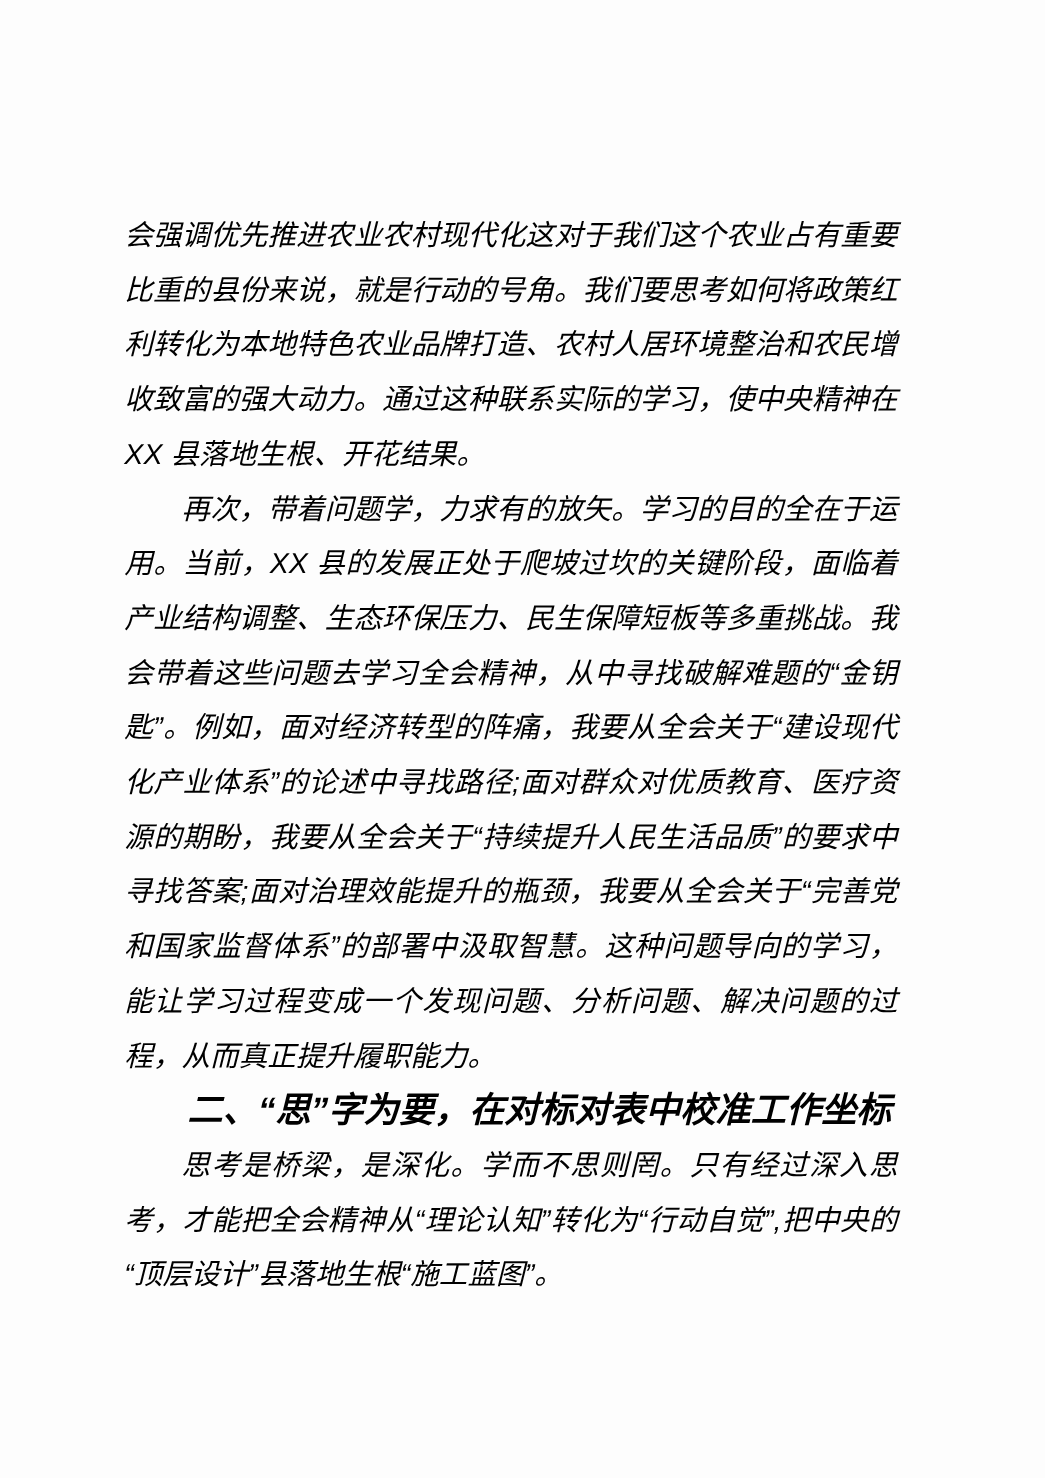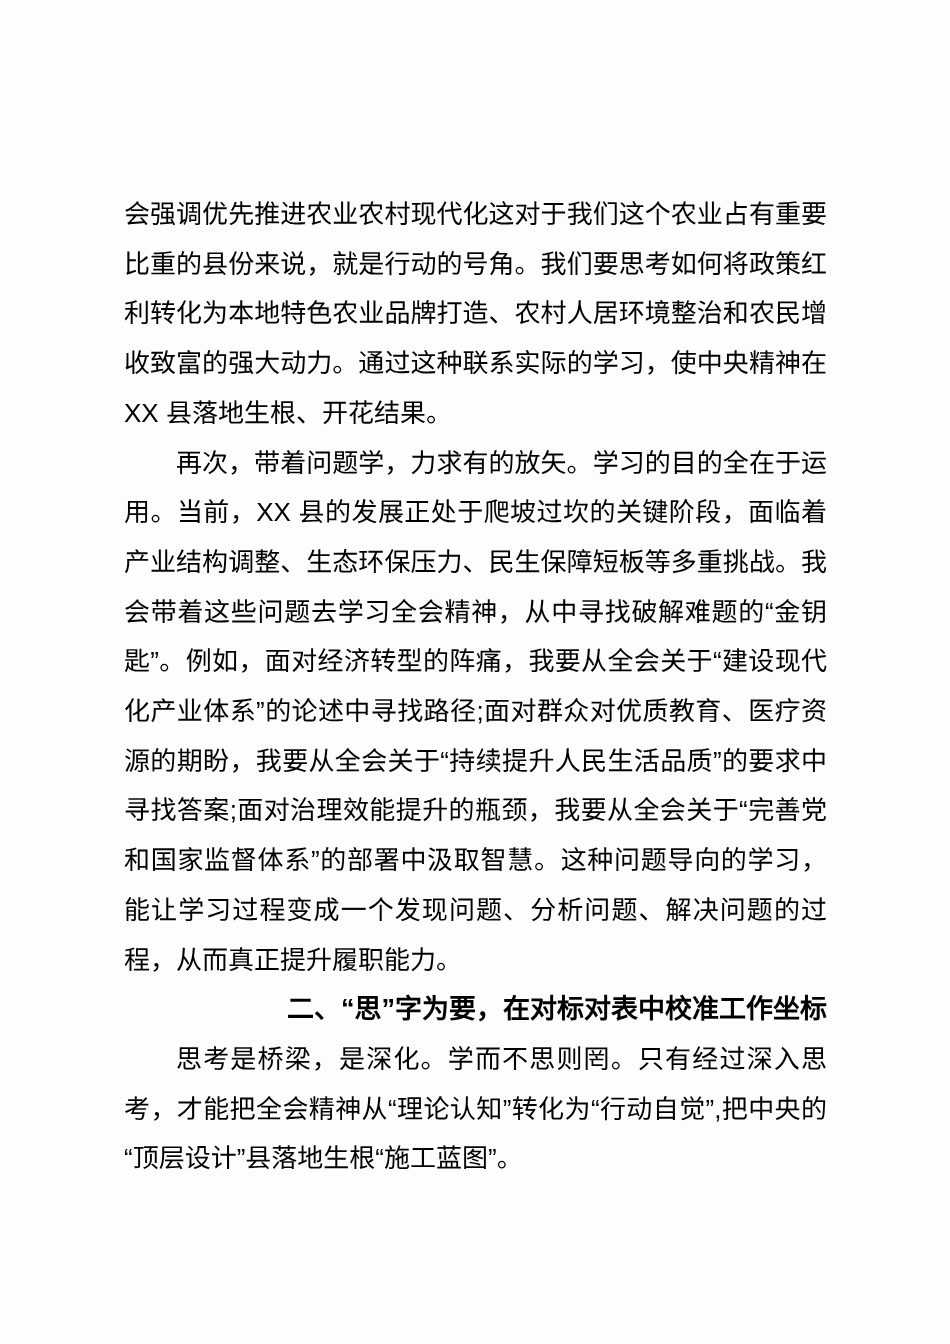--- a/index.html
+++ b/index.html
@@ -13,43 +13,44 @@
     overflow: hidden;
   }
   .page {
     position: relative;
     width: 950px;
     height: 1344px;
     background: #fdfdfd;
   }
   .content {
     position: absolute;
-    left: 124px;
+    left: 113px;
     top: 190px;
     width: 703px;
+    font-style: italic;
   }
   .para, .heading {
     margin: 0;
     padding: 0;
     color: #000000;
     font-family: "Liberation Sans", sans-serif;
     font-size: 26px;
     line-height: 49.7px;
     text-align: justify;
     text-justify: inter-ideograph;
     text-indent: 52px;
     word-break: break-all;
   }
   .para.no-indent {
     text-indent: 0;
   }
   .heading {
     font-weight: 700;
-    font-size: 27px;
-    text-align: right;
+    font-size: 32px;
+    text-align: center;
   }
 </style>
 </head>
 <body>
 
 <div class="page">
   <div class="content">
     <p class="para no-indent">会强调优先推进农业农村现代化这对于我们这个农业占有重要比重的县份来说，就是行动的号角。我们要思考如何将政策红利转化为本地特色农业品牌打造、农村人居环境整治和农民增收致富的强大动力。通过这种联系实际的学习，使中央精神在XX 县落地生根、开花结果。</p>
     <p class="para">再次，带着问题学，力求有的放矢。学习的目的全在于运用。当前，XX 县的发展正处于爬坡过坎的关键阶段，面临着产业结构调整、生态环保压力、民生保障短板等多重挑战。我会带着这些问题去学习全会精神，从中寻找破解难题的“金钥匙”。例如，面对经济转型的阵痛，我要从全会关于“建设现代化产业体系”的论述中寻找路径;面对群众对优质教育、医疗资源的期盼，我要从全会关于“持续提升人民生活品质”的要求中寻找答案;面对治理效能提升的瓶颈，我要从全会关于“完善党和国家监督体系”的部署中汲取智慧。这种问题导向的学习，能让学习过程变成一个发现问题、分析问题、解决问题的过程，从而真正提升履职能力。</p>
     <h2 class="heading">二、“思”字为要，在对标对表中校准工作坐标</h2>

